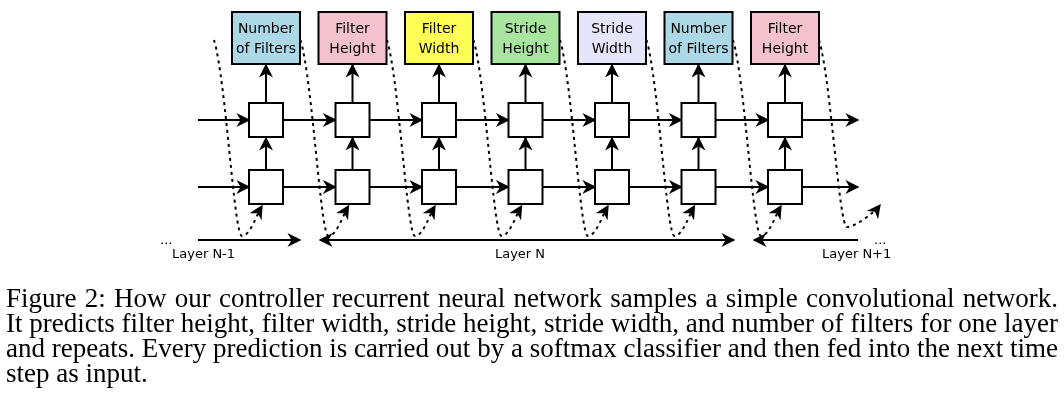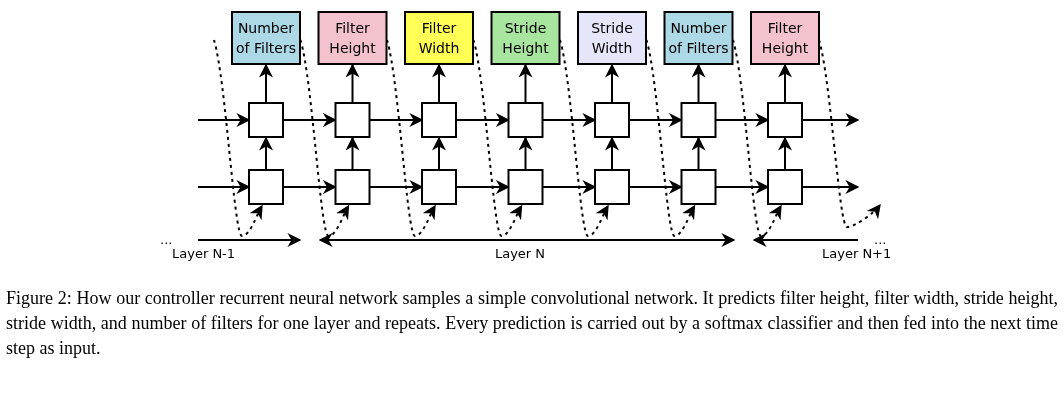--- a/index.html
+++ b/index.html
@@ -2,21 +2,21 @@
 <html><head>
   <meta charset="utf-8">
   <style>
     html, body { margin: 0; padding: 0; background: #ffffff; }
     body { width: 1064px; height: 404px; position: relative; overflow: hidden; }
     #diagram { position: absolute; left: 0; top: 0; width: 1064px; height: 280px; }
     .out-label { font-family: "DejaVu Sans", sans-serif; font-size: 14px; fill: #000; }
     .layer-label { font-family: "DejaVu Sans", sans-serif; font-size: 13px; fill: #000; }
     #caption {
       position: absolute; left: 6px; top: 286px; width: 1052px;
-      font-family: "Liberation Serif", serif; font-size: 18px; line-height: 25px;
+      font-family: "Liberation Serif", serif; font-size: 27px; line-height: 25px;
       color: #000; text-align: justify; text-align-last: left;
       margin: 0;
     }
   </style>
 </head>
 <body>
 
 <svg id="diagram" viewBox="0 0 1064 280" xmlns="http://www.w3.org/2000/svg">
   <defs>
     <marker id="arrow" viewBox="0 0 10 10" refX="9" refY="5" markerWidth="7" markerHeight="7" orient="auto-start-reverse">

